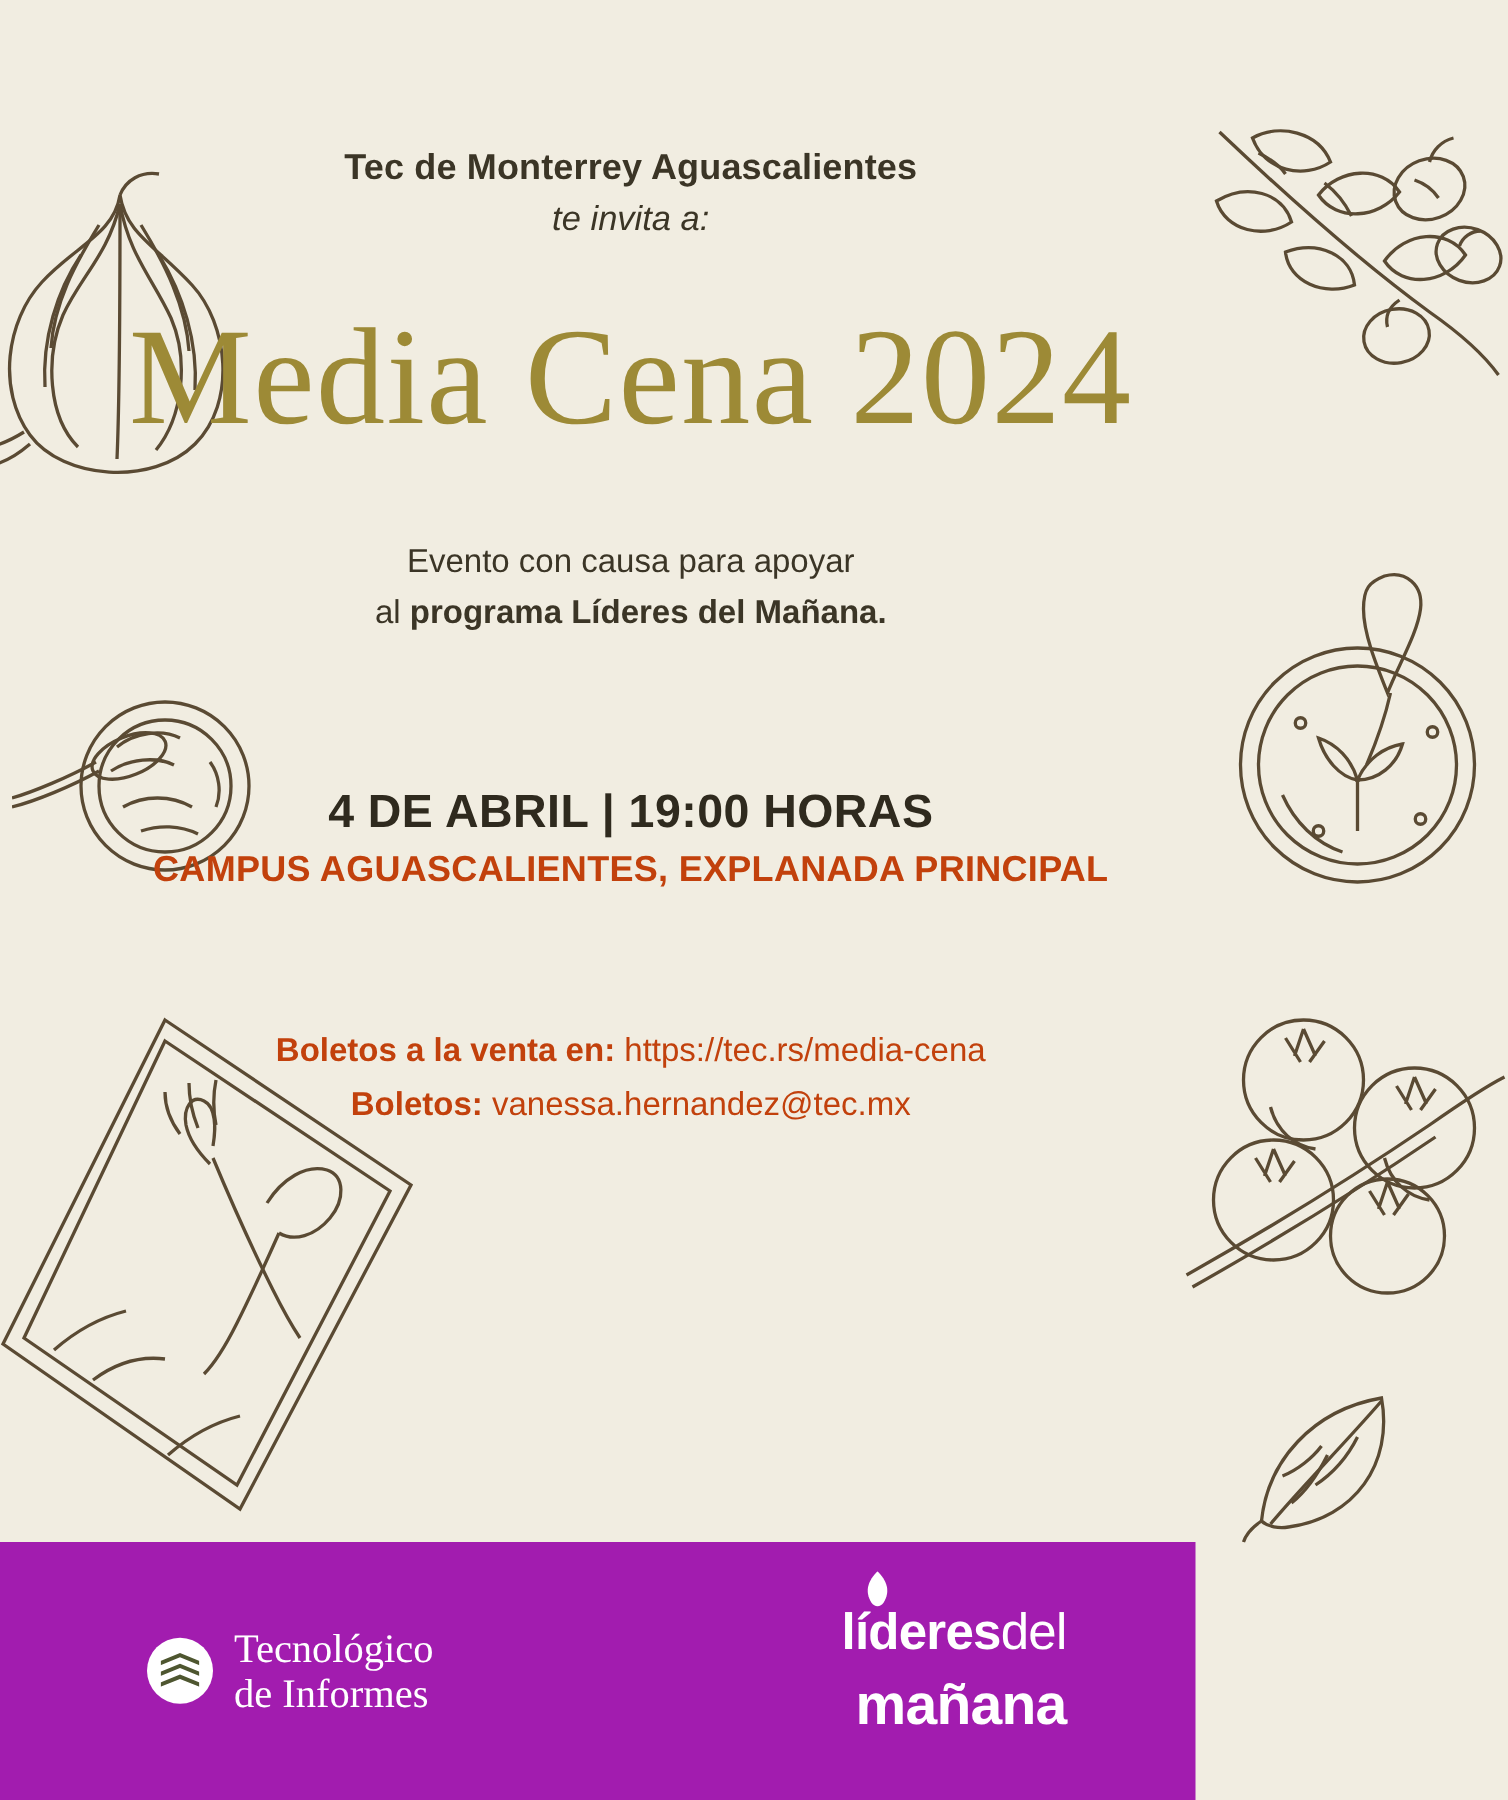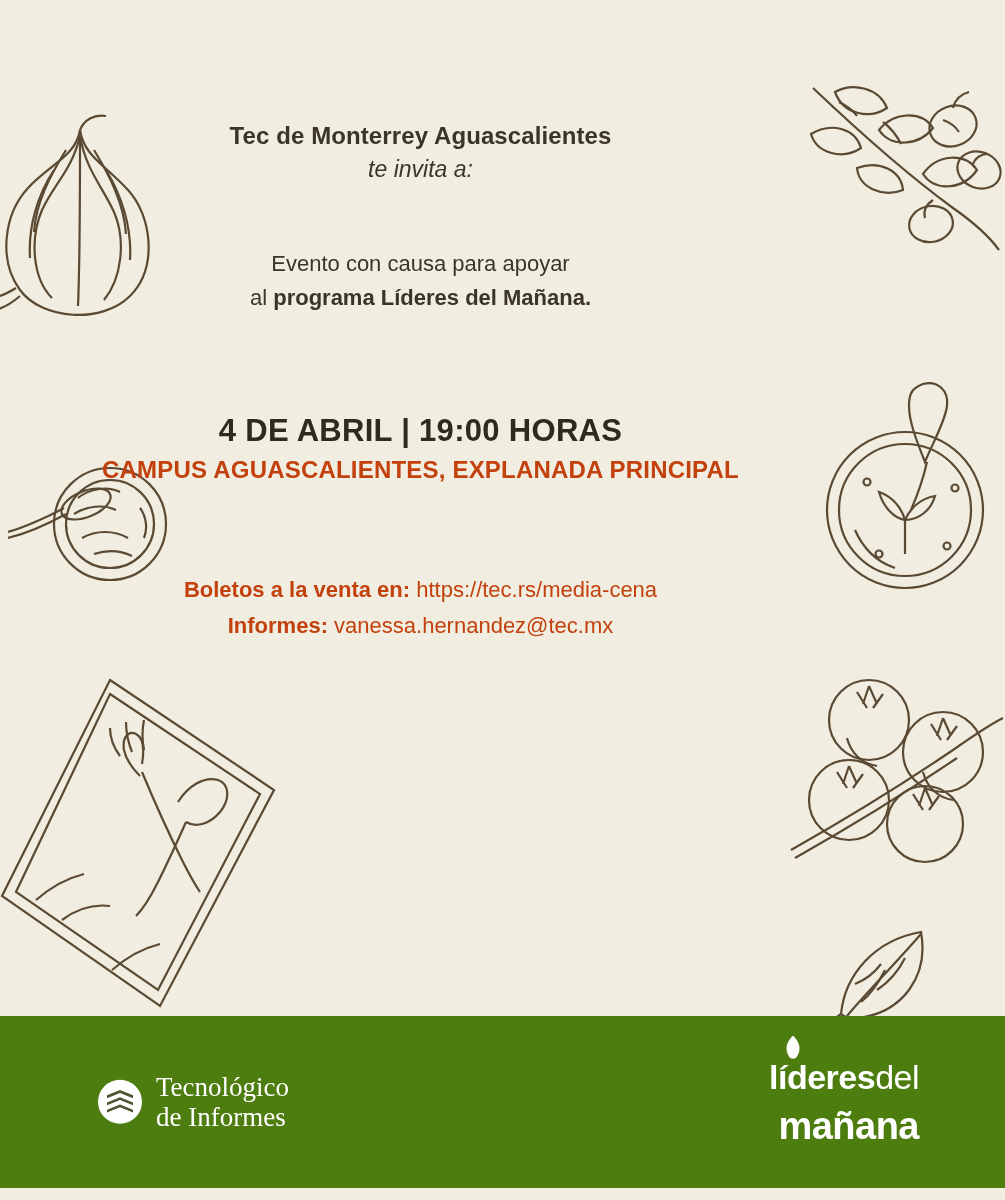--- a/index.html
+++ b/index.html
@@ -22,21 +22,21 @@
     position: absolute;
     pointer-events: none;
   }
   .deco svg { display: block; }
 
   
   .content {
     position: relative;
     z-index: 5;
     width: 841px;
-    padding-top: 120px;
+    padding-top: 96px;
     text-align: center;
   }
   .invite-line1 {
     font-size: 24px;
     font-weight: bold;
     color: #3b3526;
     letter-spacing: 0.1px;
     line-height: 1.35;
   }
   .invite-line2 {
@@ -91,24 +91,24 @@
     font-size: 22px;
     color: #c2410c;
     line-height: 1.65;
   }
   .links .label { font-weight: bold; }
 
   
   .footer {
     position: absolute;
     left: 0;
-    bottom: 12px;
-    width: 1005px;
+    bottom: 0;
+    width: 797px;
     height: 172px;
-    background: #4d7c0f;
+    background: #a21caf;
     z-index: 6;
     display: flex;
     align-items: center;
   }
   .tec-logo {
     position: absolute;
     left: 98px;
     top: 50%;
     transform: translateY(-50%);
     display: flex;
@@ -284,38 +284,39 @@
       <path d="M28 64 C38 60 48 52 54 44"></path>
       <path d="M14 94 C8 98 4 102 2 108"></path>
     </svg>
   </div>
 
   <div class="content">
 
     <div class="invite-line1">Tec de Monterrey Aguascalientes</div>
     <div class="invite-line2">te invita a:</div>
 
+    <div class="title">Media Cena 2024</div>
 
     <div class="cause">
       <div>Evento con causa para apoyar</div>
       <div>
         <span>al </span><span class="strong">programa Líderes del Mañana.</span>
       </div>
     </div>
 
     <div class="datetime">4 DE ABRIL | 19:00 HORAS</div>
     <div class="place">CAMPUS AGUASCALIENTES, EXPLANADA PRINCIPAL</div>
 
 
     <div class="links">
       <div>
         <span class="label">Boletos a la venta en:</span><span> https://tec.rs/media-cena</span>
       </div>
       <div>
-        <span class="label">Informes:</span><span> vanessa.hernandez@tec.mx</span>
+        <span class="label">Boletos:</span><span> vanessa.hernandez@tec.mx</span>
       </div>
     </div>
 
   </div>
 
   <div class="footer">
 
     <div class="tec-logo">
       <span class="mark"></span>
       <span class="words">

